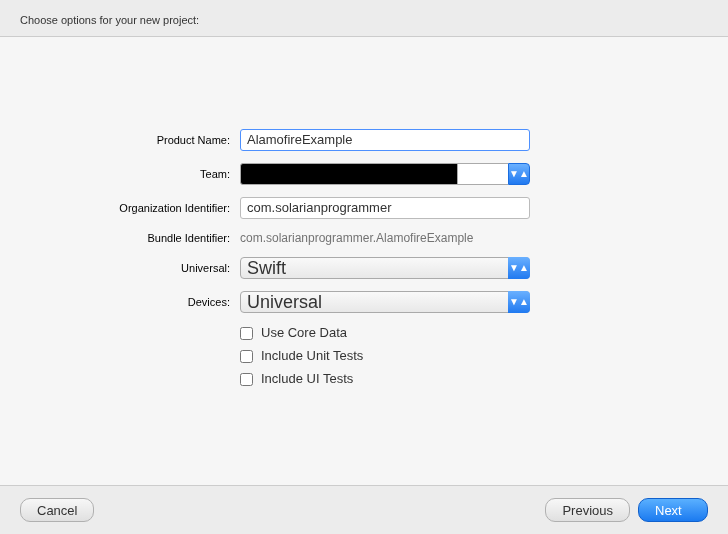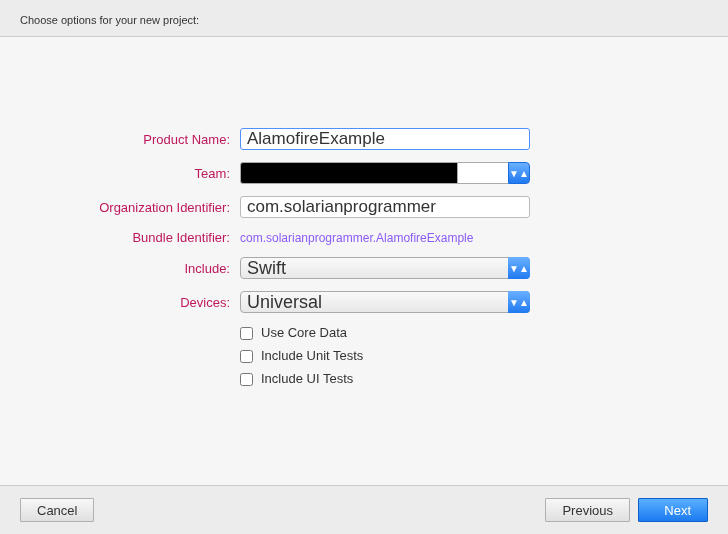--- a/index.html
+++ b/index.html
@@ -40,43 +40,43 @@
       display: flex;
       align-items: center;
       margin-bottom: 12px;
     }
 
     .form-label {
       text-align: right;
       width: 200px;
       min-width: 200px;
       padding-right: 10px;
-      color: #be185d;
-      font-size: 13px;
+      color: #000000;
+      font-size: 11px;
     }
 
     .form-value {
       flex: 1;
       max-width: 290px;
       color: #555;
       font-size: 13px;
     }
 
     .form-value.muted {
-      color: #8b5cf6;
+      color: #737373;
       font-size: 12px;
     }
 
     .text-input {
       width: 290px;
       height: 22px;
       border: 1.5px solid #4d90fe;
       border-radius: 3px;
       padding: 0 6px;
-      font-size: 17px;
+      font-size: 13px;
       outline: none;
       background: #fff;
       color: #333;
     }
 
     .text-input.normal {
       border: 1px solid #bbb;
     }
 
     .select-wrapper {
@@ -182,26 +182,26 @@
     }
 
     .footer-right {
       display: flex;
       gap: 8px;
     }
 
     .btn {
       height: 24px;
       padding: 0 16px;
-      border-radius: 1px;
+      border-radius: 10px;
       font-size: 13px;
       cursor: pointer;
       display: flex;
       align-items: center;
-      justify-content: flex-end;
+      justify-content: flex-start;
     }
 
     .btn-cancel {
       background: linear-gradient(to bottom, #f7f7f7, #e0e0e0);
       border: 1px solid #b0b0b0;
       color: #333;
       min-width: 70px;
     }
 
     .btn-previous {
@@ -248,21 +248,21 @@
       <label class="form-label">Organization Identifier:</label>
       <input class="text-input normal" type="text" value="com.solarianprogrammer" style="">
     </div>
 
     <div class="form-row">
       <label class="form-label">Bundle Identifier:</label>
       <span class="form-value muted">com.solarianprogrammer.AlamofireExample</span>
     </div>
 
     <div class="form-row">
-      <label class="form-label">Include:</label>
+      <label class="form-label">Universal:</label>
       <div class="select-wrapper">
         <select>
           <option>Swift</option>
           <option>Objective-C</option>
         </select>
         <div class="select-arrow">▼▲</div>
       </div>
     </div>
 
     <div class="form-row">

